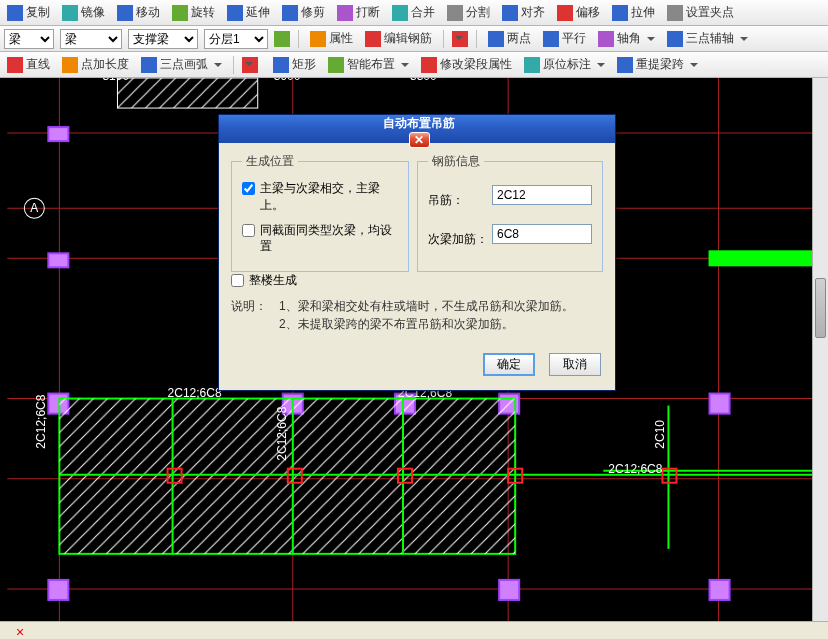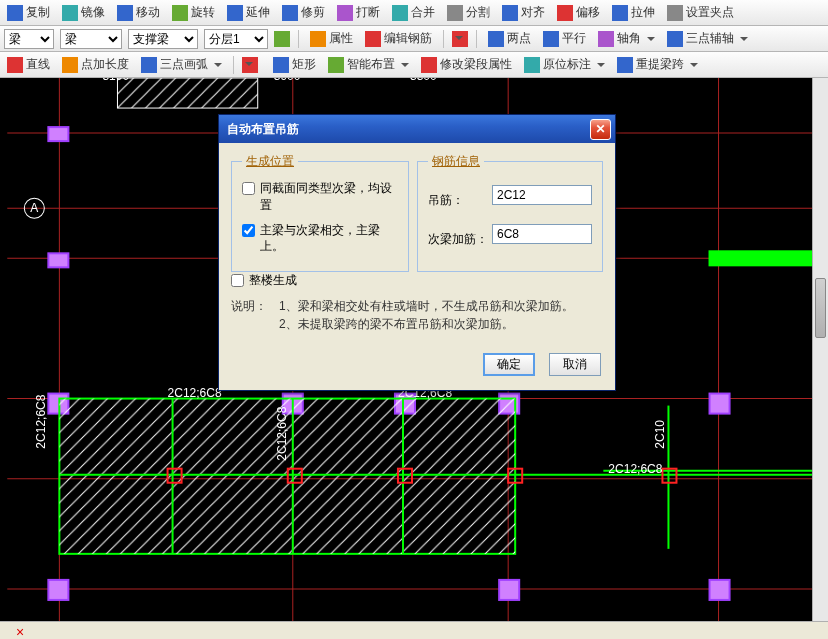--- a/index.html
+++ b/index.html
@@ -21,27 +21,27 @@
   .i-orange { background:#e80; }
   .i-purple { background:#a5c; }
   .i-gray { background:#888; }
 
   
   .canvas { position:absolute; top:78px; left:0; right:0; bottom:0; background:#000; }
   .canvas svg { width:100%; height:100%; }
 
   
   .dialog { position:absolute; left:218px; top:114px; width:398px; background:#ece9d8; border:1px solid #0a246a; box-shadow:2px 2px 4px rgba(0,0,0,0.5); }
-  .titlebar { height:28px; background:linear-gradient(#3b77dd,#2a5fc7 40%,#1d49aa); color:#fff; display:flex; align-items:center; padding:0 4px 0 8px; font-weight:bold; font-size:13px; }
+  .titlebar { height:28px; background:linear-gradient(#3b77dd,#2a5fc7 40%,#1d49aa); color:#fff; display:flex; align-items:center; padding:0 4px 0 8px; font-weight:bold; font-size:13px;flex-direction:column; }
   .titlebar .spacer { flex:1; }
   .closebtn { width:21px; height:21px; background:linear-gradient(#f7a08a,#e4543b 40%,#c52a0d); border:1px solid #fff; border-radius:3px; display:flex; align-items:center; justify-content:center; color:#fff; font-weight:bold; font-family:Arial; cursor:pointer; }
   .dlg-body { padding:10px 12px 12px 12px; }
   .row { display:flex; gap:8px; }
   fieldset { border:1px solid #a3c1e8; padding:10px 10px 8px 10px; }
-  legend { color:#a16207; padding:0 4px;text-decoration:underline; }
+  legend { color:#404040; padding:0 4px; }
   .chk { display:flex; align-items:flex-start; gap:5px; margin-bottom:8px; line-height:1.4; }
   .chk input { margin-top:2px; }
   .note { color:#333; line-height:1.5; }
   .field { display:flex; align-items:center; margin-bottom:10px; gap:4px; }
   .field label { width:60px;margin-top:12px; }
   .field input[type=text] { width:100px; height:20px; border:1px solid #7f9db9; padding:1px 4px; }
   .dlg-foot { display:flex; justify-content:flex-end; gap:14px; padding:8px 14px 14px 0; }
   .wbtn { width:52px; height:23px; border:1px solid #7f9db9; background:linear-gradient(#fff,#e3e3e3); cursor:pointer; }
   .wbtn.primary { border:2px solid #5a9de8; }
 
@@ -284,26 +284,26 @@
     <span class="spacer"></span>
     <div class="closebtn">
         <span>✕</span>
       </div>
   </div>
   <div class="dlg-body">
     <div class="row">
       <fieldset style="flex:1">
         <legend>生成位置</legend>
         <label class="chk">
+          <input type="checkbox" checked="" style="">
+          <span>主梁与次梁相交，主梁上。</span>
+        </label>
+        <label class="chk">
           <input type="checkbox" style="">
           <span>同截面同类型次梁，均设置</span>
-        </label>
-        <label class="chk">
-          <input type="checkbox" checked="" style="">
-          <span>主梁与次梁相交，主梁上。</span>
         </label>
       </fieldset>
       <fieldset style="flex:1">
         <legend>钢筋信息</legend>
         <div class="field">
           <label>吊筋：</label>
           <input type="text" value="2C12" style="">
         </div>
         <div class="field">
           <label>次梁加筋：</label>

